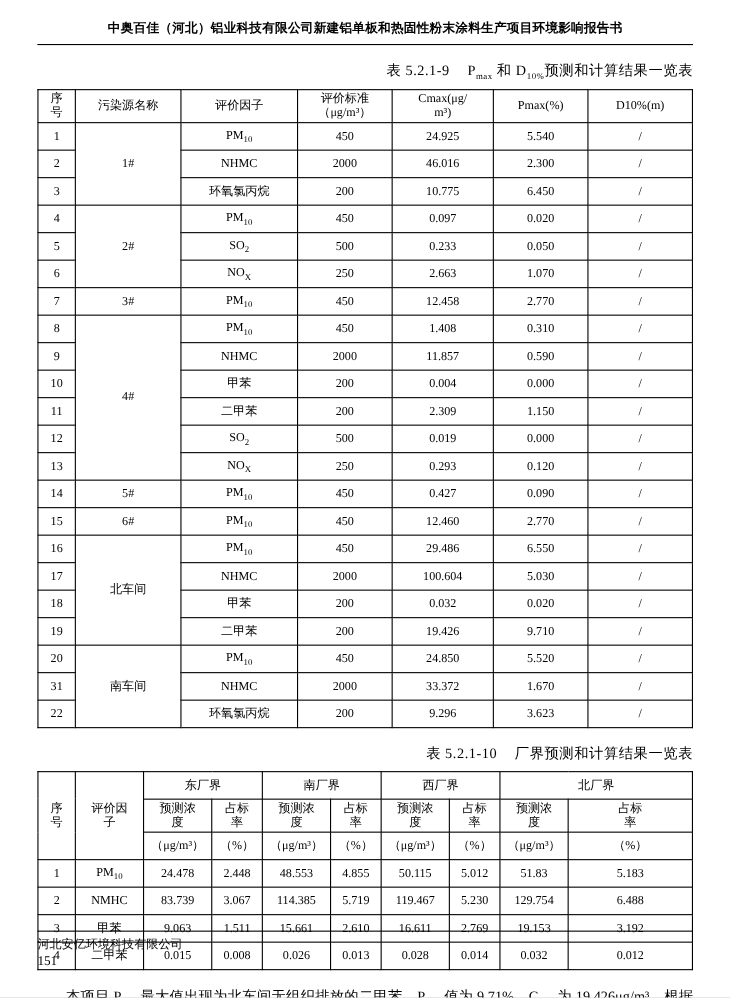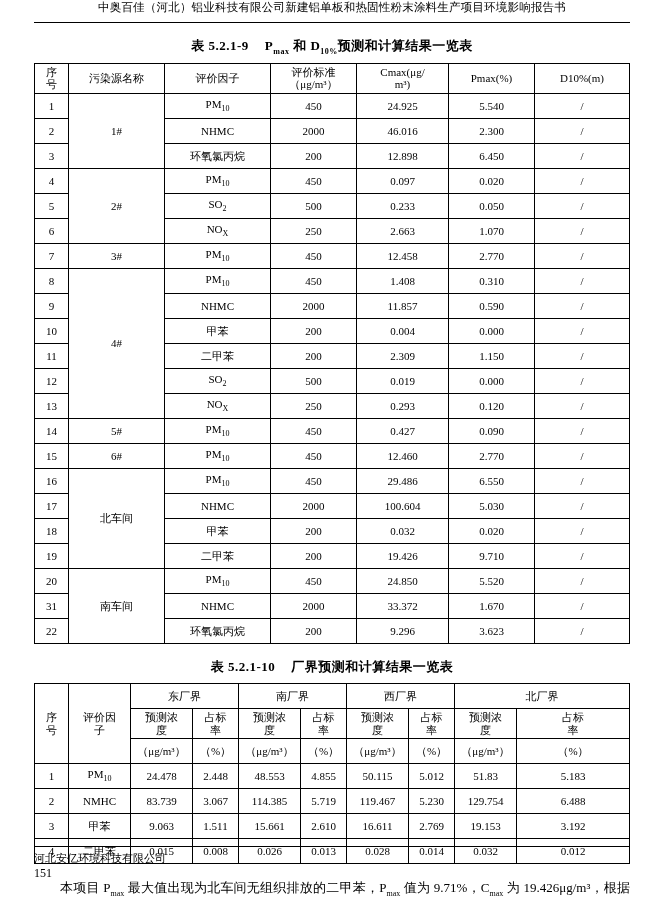--- a/index.html
+++ b/index.html
@@ -11,36 +11,37 @@
     width: 664px;
     height: 907px;
     background: #ffffff;
     position: relative;
     box-sizing: border-box;
     font-family: "Liberation Serif", serif;
     color: #000;
     overflow: hidden;
   }
   .header {
+    padding-top: 18px;
     text-align: center;
     font-size: 11.5px;
-    font-weight: normal;
+    font-weight: bold;
     letter-spacing: 0.2px;
     font-family: "Liberation Serif", serif;
   }
   .header-rule {
     margin: 7px 34px 0 34px;
     border-bottom: 1px solid #000;
   }
   .content {
     padding: 0 34px;
   }
   .tbl-title {
-    text-align: center;
-    font-weight: bold;
+    text-align: right;
+    font-weight: normal;
     font-size: 13px;
     margin: 14px 0 7px 0;
     letter-spacing: 0.5px;
   }
   .tbl-title .gap { display:inline-block; width: 16px; }
   table.grid {
     border-collapse: collapse;
     width: 100%;
     font-size: 11px;
     table-layout: fixed;
@@ -142,21 +143,21 @@
             <td>NHMC</td>
             <td>2000</td>
             <td>46.016</td>
             <td>2.300</td>
             <td>/</td>
           </tr>
           <tr>
             <td>3</td>
             <td>环氧氯丙烷</td>
             <td>200</td>
-            <td>12.898</td>
+            <td>10.775</td>
             <td>6.450</td>
             <td>/</td>
           </tr>
           <tr>
             <td>4</td>
             <td rowspan="3">2#</td>
             <td>PM<span class="sub">10</span></td>
             <td>450</td>
             <td>0.097</td>
             <td>0.020</td>

